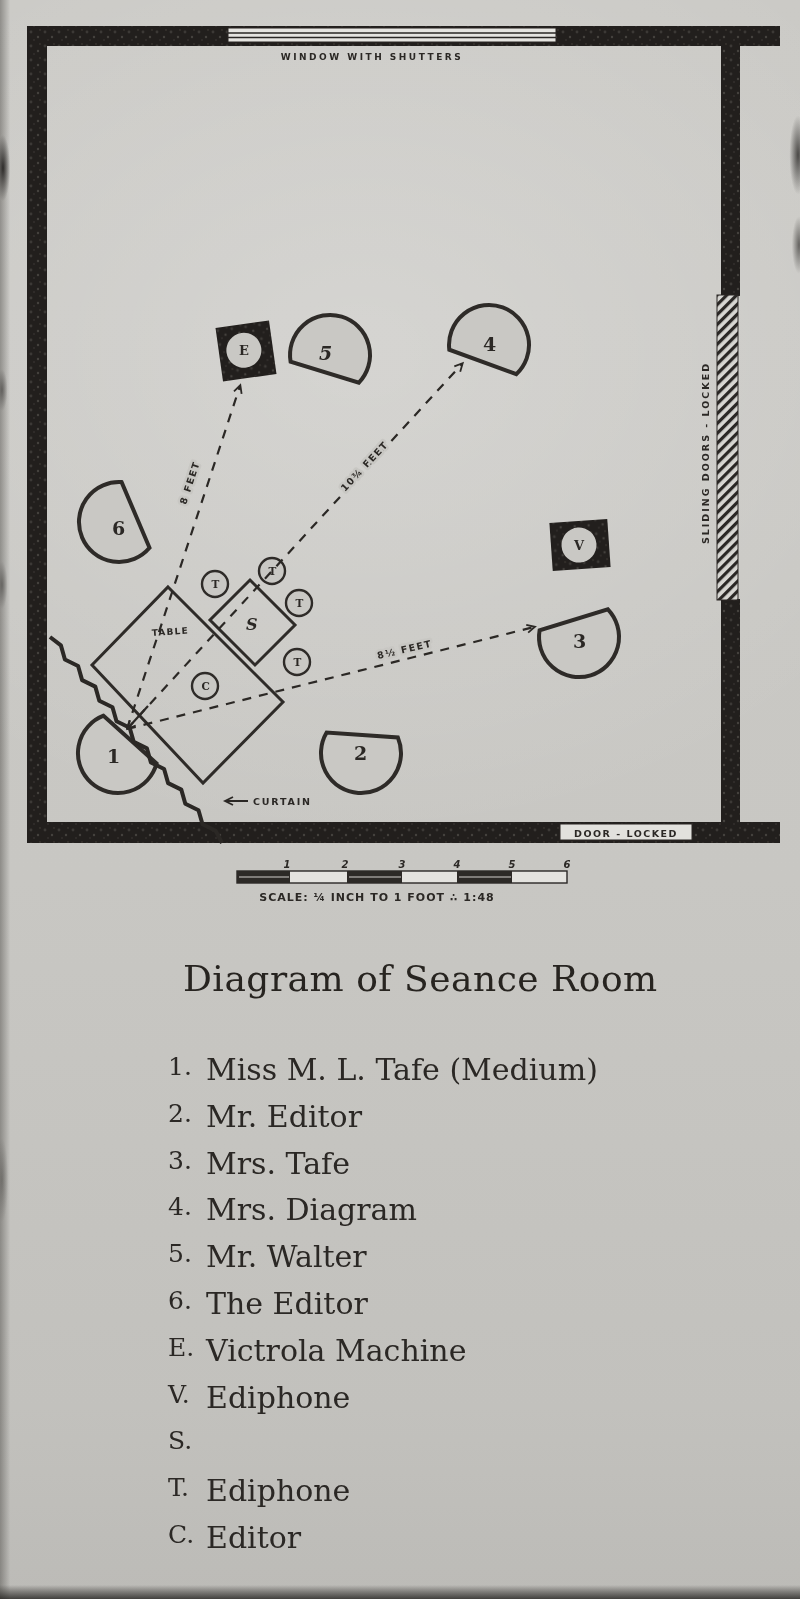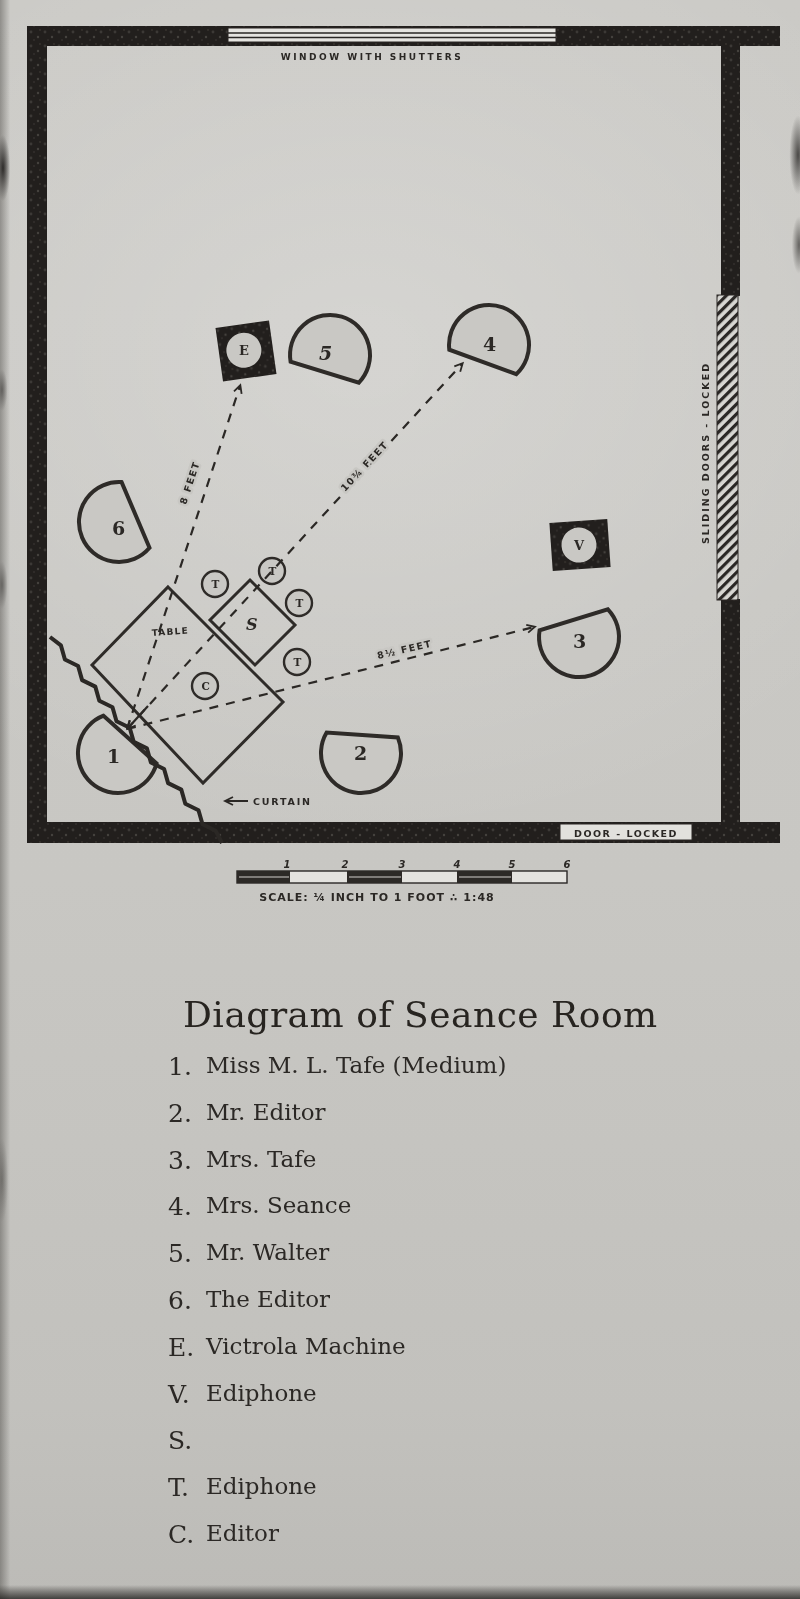--- a/index.html
+++ b/index.html
@@ -40,26 +40,26 @@
   .hand{font-family:"DejaVu Sans", sans-serif;font-weight:bold;}
   .measure-label{
     font-family:"DejaVu Sans", sans-serif;font-weight:bold;font-size:9.5px;letter-spacing:1.5px;
     paint-order:stroke;stroke:#c8c7c3;stroke-width:5px;stroke-linejoin:round;
   }
   .chair-num{font-size:19px;font-weight:bold;}
   .marker-letter{font-size:13px;font-weight:bold;}
   .small-letter{font-size:10.5px;font-weight:bold;}
   .title{
     position:absolute;left:183px;top:958px;width:470px;
-    font-size:36px;letter-spacing:0.5px;color:#272420;white-space:nowrap;margin-top:36px;
+    font-size:36px;letter-spacing:0.5px;color:#272420;white-space:nowrap;
   }
   .legend{position:absolute;left:168px;top:1052px;}
   .legend-row{display:flex;height:46.8px;align-items:flex-start;}
   .legend-key{width:38px;font-size:25px;color:#2b2825;}
-  .legend-label{font-size:23px;color:#2b2825;white-space:nowrap;}
+  .legend-label{font-size:30px;color:#2b2825;white-space:nowrap;}
 </style>
 </head>
 <body>
 
 <div class="page">
   <svg width="800" height="915" viewBox="0 0 800 915">
     <defs>
       <pattern id="wallTex" width="14" height="14" patternUnits="userSpaceOnUse">
         <rect width="14" height="14" fill="#221f1d"></rect>
         <circle cx="3" cy="4" r="1.4" fill="#3c3936"></circle>
@@ -203,21 +203,21 @@
     <div class="legend-row">
       <span class="legend-key">2.</span>
       <span class="legend-label">Mr. Editor</span>
     </div>
     <div class="legend-row">
       <span class="legend-key">3.</span>
       <span class="legend-label">Mrs. Tafe</span>
     </div>
     <div class="legend-row">
       <span class="legend-key">4.</span>
-      <span class="legend-label">Mrs. Seance</span>
+      <span class="legend-label">Mrs. Diagram</span>
     </div>
     <div class="legend-row">
       <span class="legend-key">5.</span>
       <span class="legend-label">Mr. Walter</span>
     </div>
     <div class="legend-row">
       <span class="legend-key">6.</span>
       <span class="legend-label">The Editor</span>
     </div>
     <div class="legend-row">

